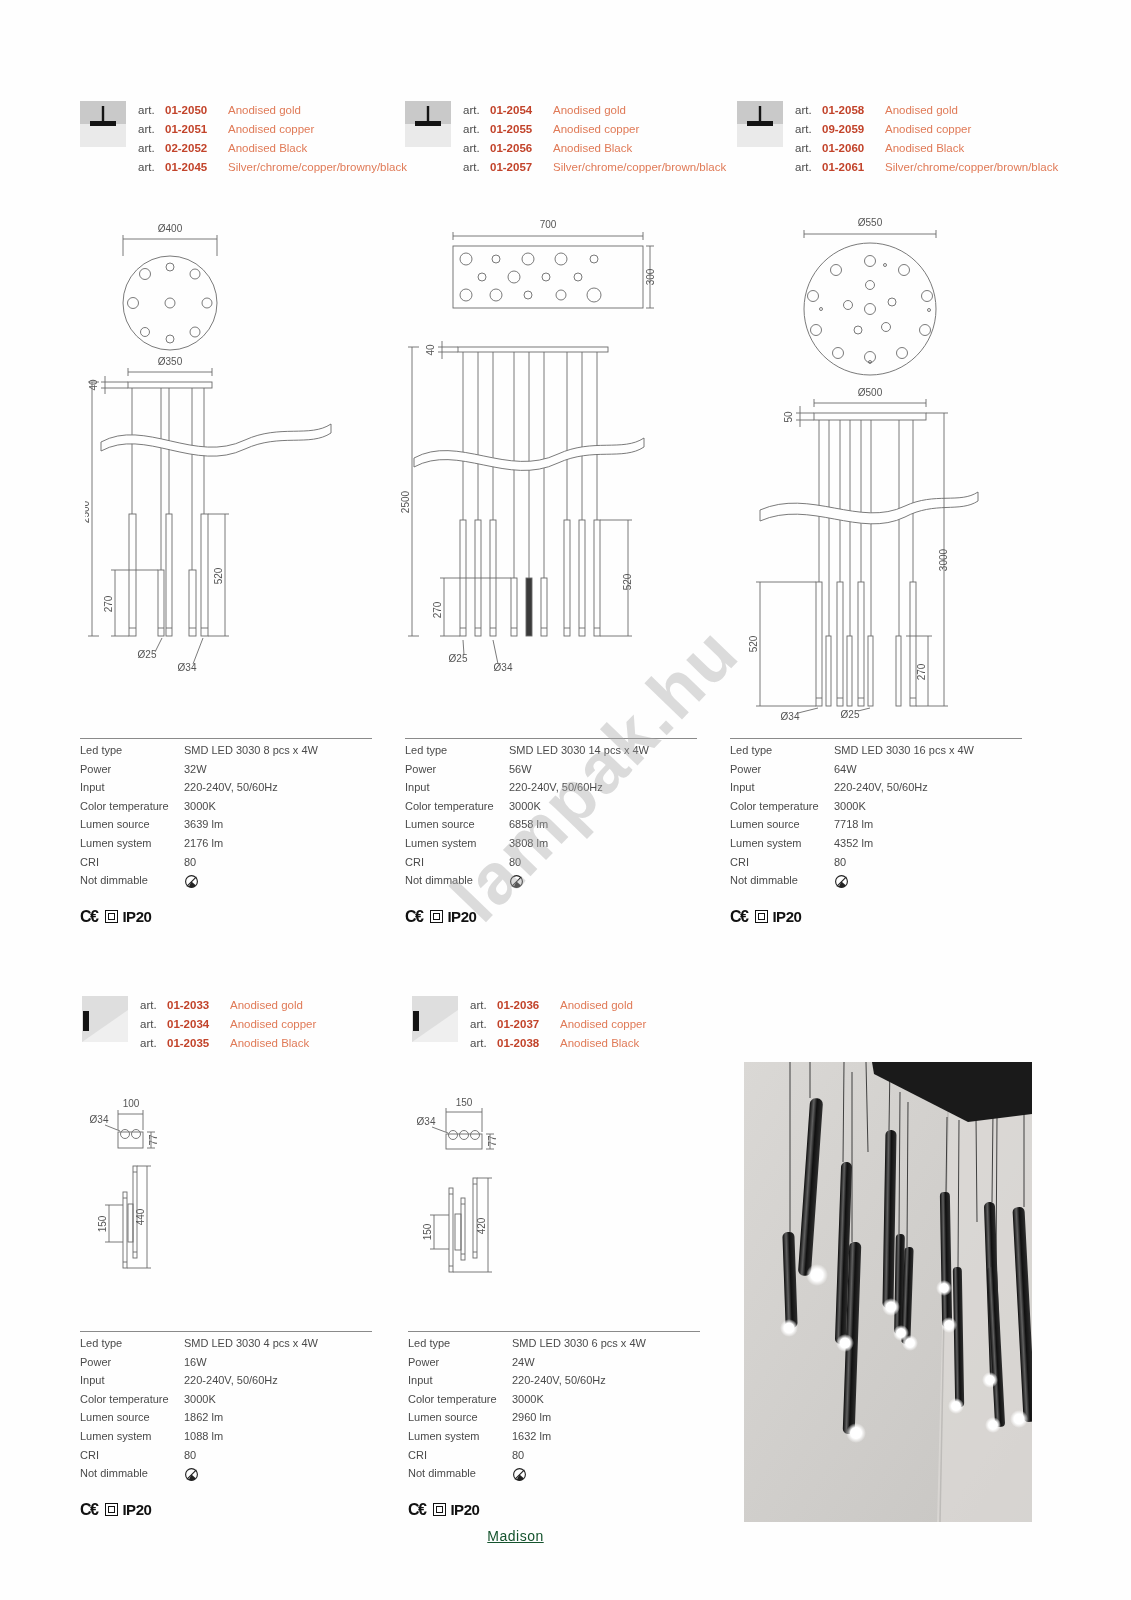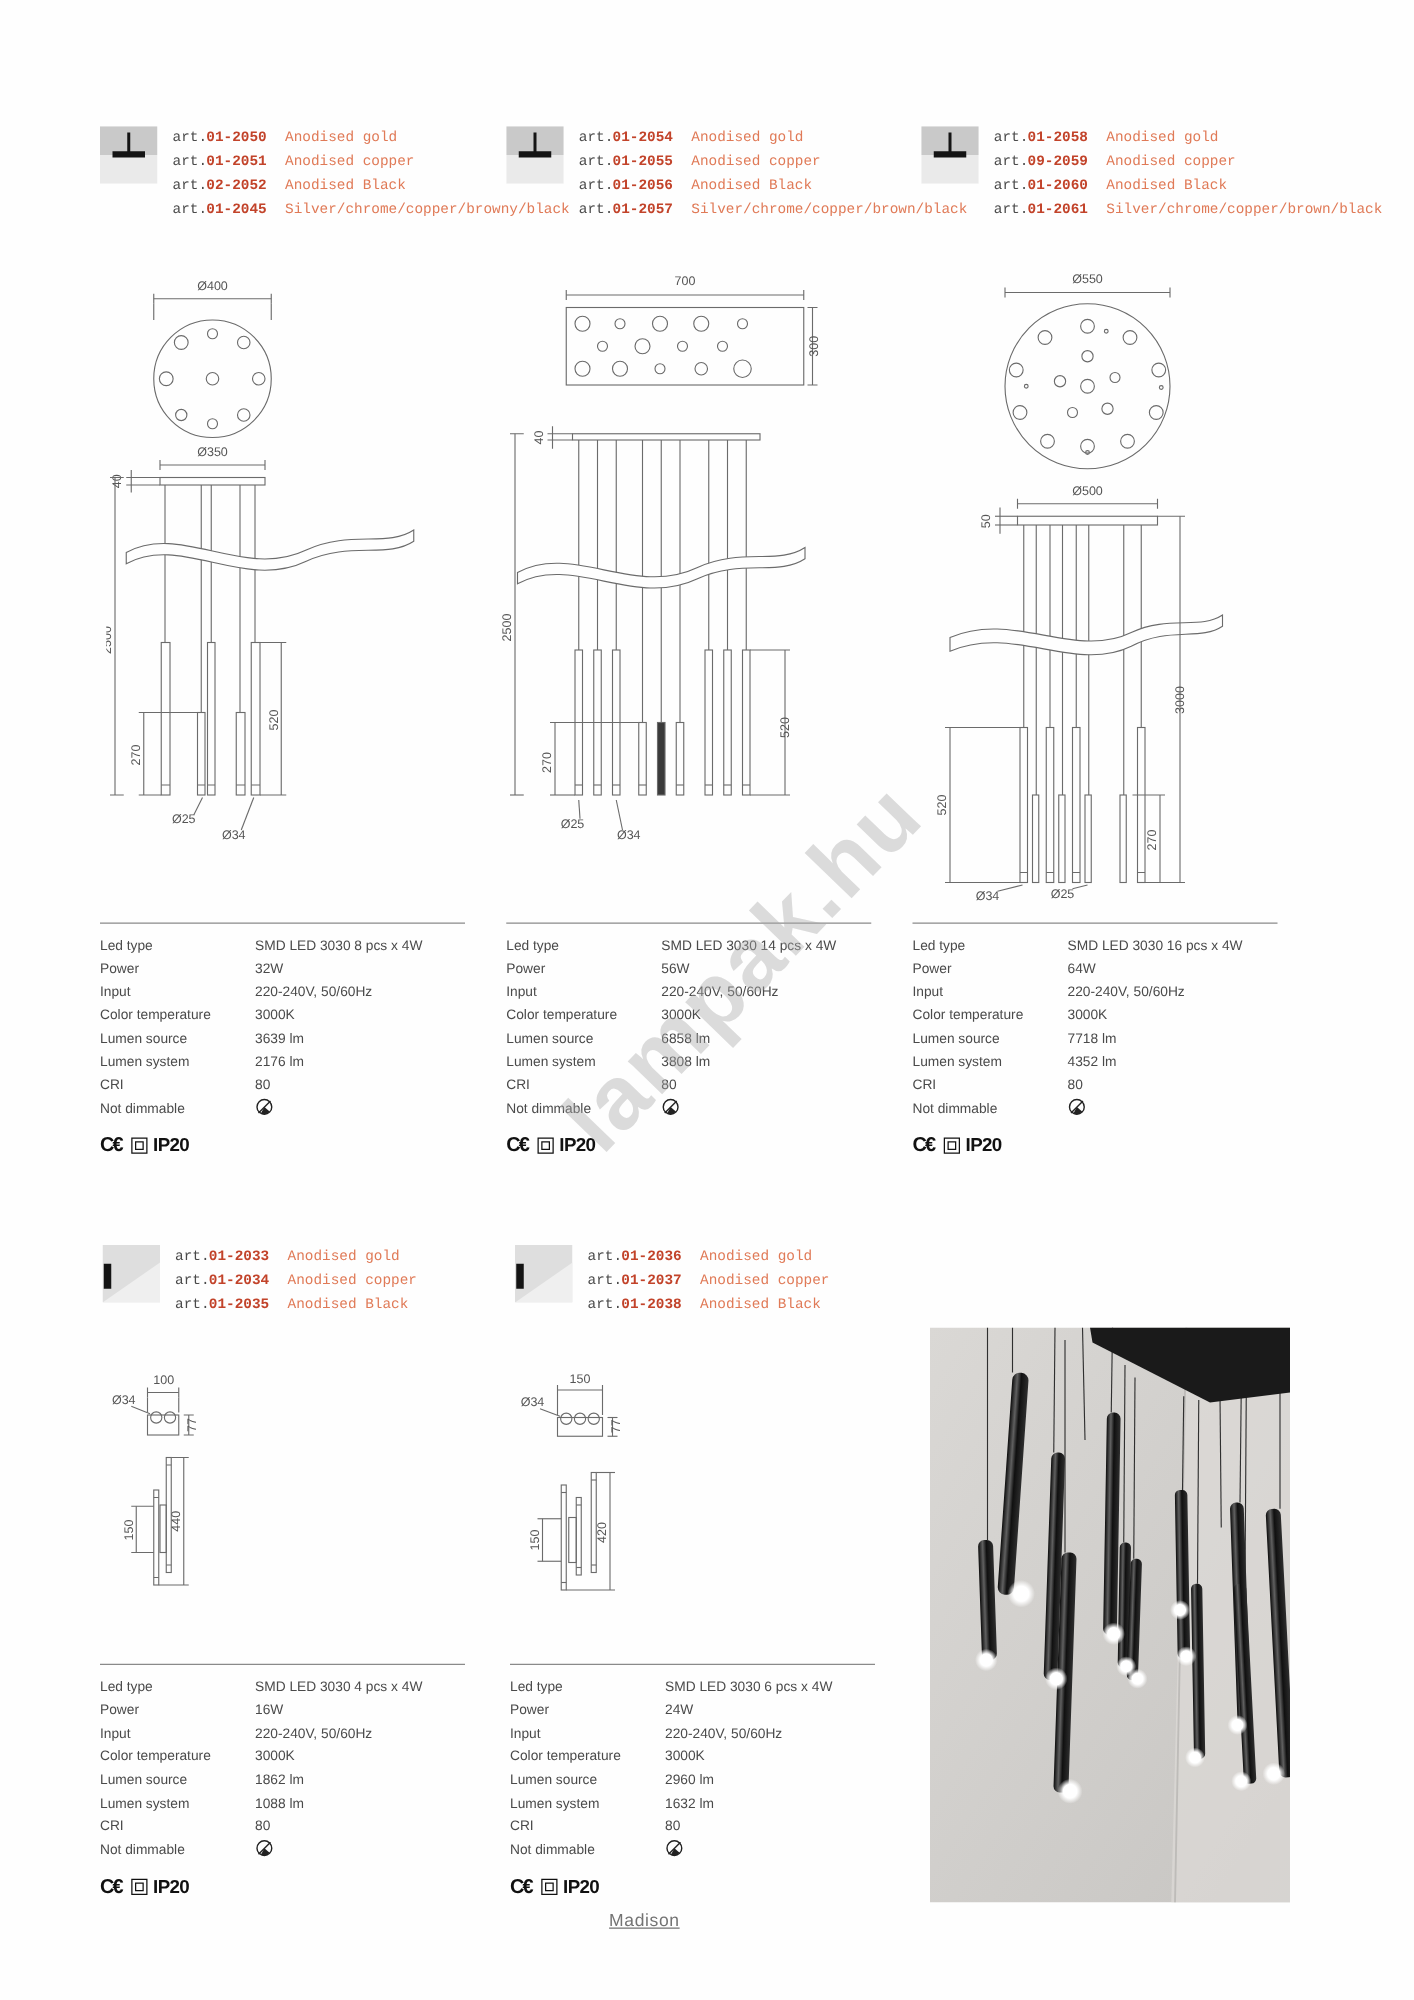--- a/index.html
+++ b/index.html
@@ -2,51 +2,51 @@
 <html style="--art-number-color: #c2432a; --finish-text-color: #e07a57; --body-text-color: #4a4a4a; --drawing-line-color: #6b6b6b; --watermark-color: #a8a8a8;"><head>
 <meta charset="utf-8">
 <style>
   html,body{margin:0;padding:0;}
   body{width:1131px;height:1600px;background:#ffffff;font-family:"Liberation Sans",sans-serif;color:#4a4a4a;position:relative;overflow:hidden;}
   .page{position:absolute;inset:0;background:#fefefe;}
 
   
   .product-header{position:absolute;display:flex;align-items:flex-start;gap:12px;}
   .header-icon{width:46px;height:46px;flex:none;display:block;}
-  .art-rows{display:flex;flex-direction:column;font-size:11.5px;line-height:19px;font-family:Liberation Mono, monospace;}
+  .art-rows{display:flex;flex-direction:column;font-size:11.5px;line-height:19px;}
   .art-row{display:flex;gap:7px;white-space:nowrap;align-items:baseline;}
   .art-prefix{color:#4a4a4a;width:20px;flex:none;}
   .art-num{color:var(--art-number-color,#c2432a);font-weight:bold;min-width:56px;flex:none;}
   .art-finish{color:var(--finish-text-color,#e07a57);}
 
   
   .drawing{position:absolute;}
   .drawing line,.drawing rect,.drawing circle,.drawing path{stroke:var(--drawing-line-color,#6b6b6b);stroke-width:0.9;fill:none;}
   .drawing .break{fill:#fefefe;}
   .drawing .dark{fill:#3a3a3a;}
   .drawing text{stroke:none;fill:#555;font-size:10px;font-family:"Liberation Sans",sans-serif;}
 
   
   .spec-table{position:absolute;width:292px;font-size:11px;color:#4a4a4a;}
   .spec-table .rows{border-top:1px solid #8a8a8a;padding-top:5px;}
-  .spec-row{display:flex;align-items:flex-end;height:18.6px;gap:20px;}
+  .spec-row{display:flex;align-items:flex-start;height:18.6px;}
   .spec-label{width:104px;flex:none;}
   .certs{display:flex;align-items:center;gap:4px;margin-top:15px;color:#000;}
   .ce{font-size:16px;font-weight:600;letter-spacing:-1.5px;color:#111;}
   .sq{width:11px;height:11px;border:1.6px solid #111;display:flex;align-items:center;justify-content:center;margin-left:4px;}
   .sq-inner{width:5px;height:5px;border:1.3px solid #111;}
   .ip{font-size:15px;font-weight:700;letter-spacing:-0.5px;color:#111;}
   .nodim{display:block;}
 
   
   .photo-wrap{position:absolute;left:744px;top:1062px;width:288px;height:460px;}
 
   
   .watermark{position:absolute;left:435px;top:880px;transform:rotate(-46deg);transform-origin:0 0;font-size:72px;font-weight:bold;color:var(--watermark-color,#a8a8a8);opacity:.40;letter-spacing:2px;z-index:9;pointer-events:none;}
-  .footer{position:absolute;left:0;right:100px;top:1528px;text-align:center;color:#737373;}
+  .footer{position:absolute;left:0;right:100px;top:1528px;text-align:center;color:#14532d;}
   .family-name{font-size:14px;text-decoration:underline;letter-spacing:.5px;}
   .page-number{font-size:18px;margin-top:2px;}
 </style>
 </head>
 <body>
 
 <div class="page">
 
   <div class="product-header" style="left:80px;top:101px;">
     <svg class="header-icon" viewBox="0 0 46 46">

